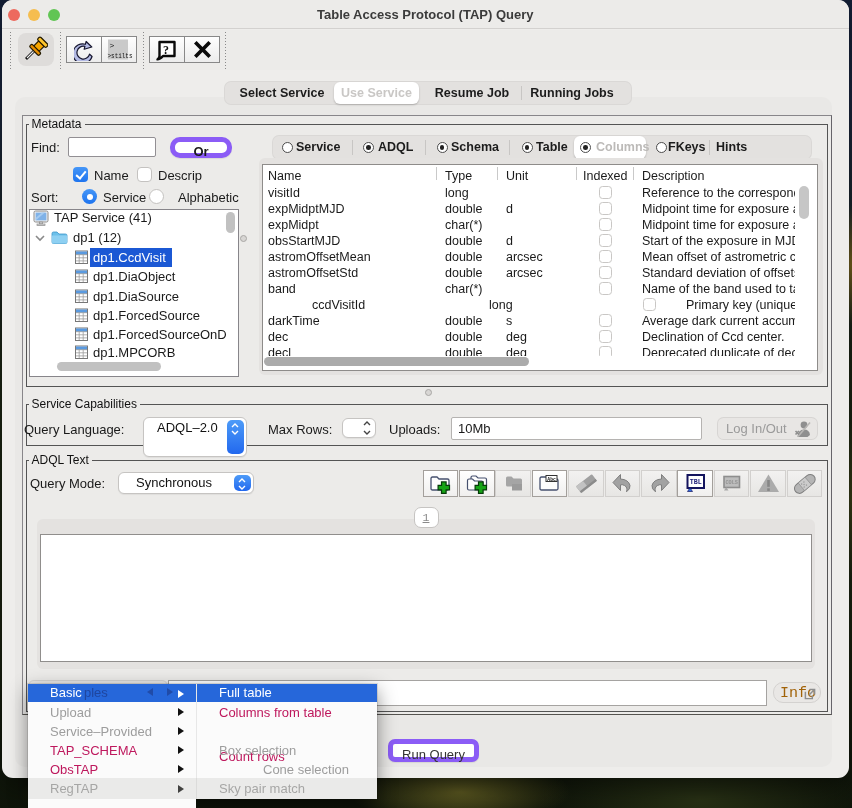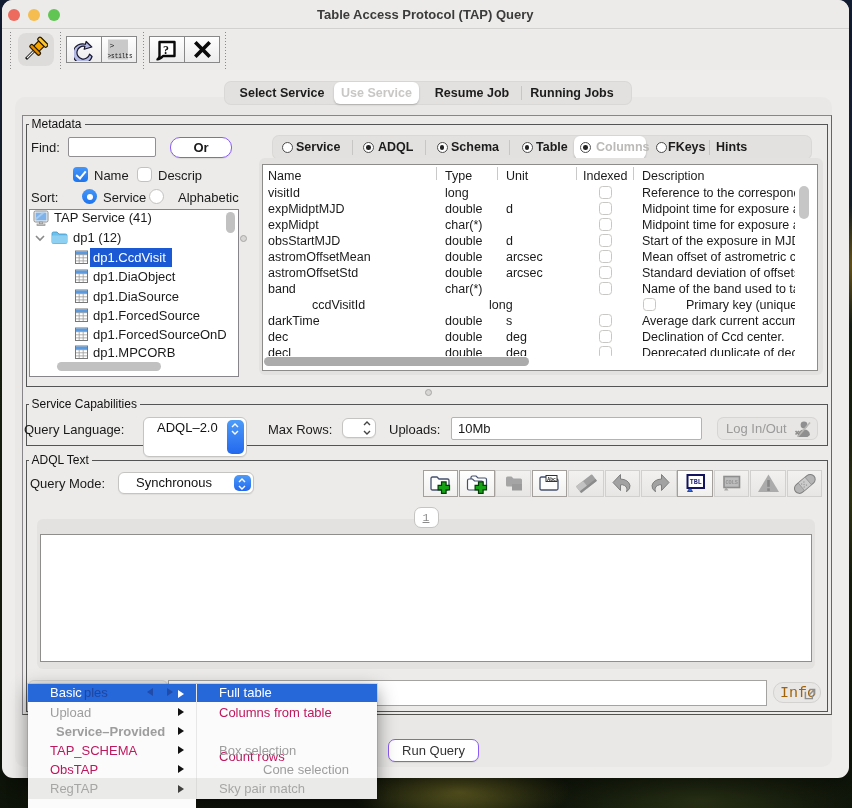--- a/index.html
+++ b/index.html
@@ -43,21 +43,21 @@
   .tabt { position:absolute; top:0; height:100%; line-height:25px; color:#1c1c1c; white-space:nowrap; }
   
   #outer { position:absolute; left:20px; top:115px; width:810px; height:600px;
     border:1px solid #88868a; border-bottom-color:#55534f; border-right-color:#66646a; background:#ecebe9; }
   .fieldset { position:absolute; border:1px solid #545454; }
   .ftitle { position:absolute; top:-8px; left:2px; background:#ecebe9; padding:0 3px;
     font-size:12px; color:#111; line-height:15px; white-space:nowrap; }
   .whitebox { position:absolute; background:#fff; border:1px solid #928f93; }
   .txt { position:absolute; font-size:13px; color:#1a1a1a; white-space:nowrap; }
   
-  .mbtn { position:absolute; background:#fff; border:1px solid #8b5cf6; border-radius:10px;
+  .mbtn { position:absolute; background:#fff; border:5px solid #8b5cf6; border-radius:10px;
     box-shadow:0 1px 1px rgba(0,0,0,0.08); text-align:center; font-size:13px; color:#1a1a1a; }
   
   .cb { position:absolute; width:15px; height:15px; border-radius:4px; }
   .cb.on { background:linear-gradient(180deg,#4596f7,#1e74ef); }
   .cb.off { background:#fff; border:1px solid #c4c2c0; }
   .rd { position:absolute; width:15px; height:15px; border-radius:50%; }
   .rd.on { background:linear-gradient(180deg,#4596f7,#1e74ef); }
   .rd.on::after { content:""; position:absolute; left:4.5px; top:4.5px; width:6px; height:6px; border-radius:50%; background:#fff; }
   .rd.off { background:#fff; border:1px solid #c4c2c0; }
   .check::after { content:""; position:absolute; left:5px; top:2px; width:4px; height:8px;
@@ -507,21 +507,21 @@
     <span class="mt" style="left:56px; color:rgba(28,52,128,0.65);">ples</span>
     <span class="mt" style="left:119px; top:3.5px; width:0; height:0; border:4.5px solid transparent; border-left:none; border-right:6px solid rgba(28,52,128,0.55);"></span>
     <span class="mt" style="left:139px; top:3.5px; width:0; height:0; border:4.5px solid transparent; border-right:none; border-left:6px solid rgba(28,52,128,0.55);"></span>
     <span class="arr" style="left:150px; border-left-color:#fff;"></span>
   </div>
   <div class="mi dis" style="top:18.6px;">
       <span class="mt" style="left:22px;">Upload</span>
       <span class="arr" style="left:150px;"></span>
     </div>
   <div class="mi dis" style="top:37.7px;">
-      <span class="mt" style="left:28px;font-weight:bold;">Service–Provided</span>
+      <span class="mt" style="left:22px;">Service–Provided</span>
       <span class="arr" style="left:150px;"></span>
     </div>
   <div class="mi" style="top:56.8px;">
       <span class="mt" style="left:22px;">TAP_SCHEMA</span>
       <span class="arr" style="left:150px;"></span>
     </div>
   <div class="mi" style="top:75.9px;">
       <span class="mt" style="left:22px;">ObsTAP</span>
       <span class="arr" style="left:150px;"></span>
     </div>

